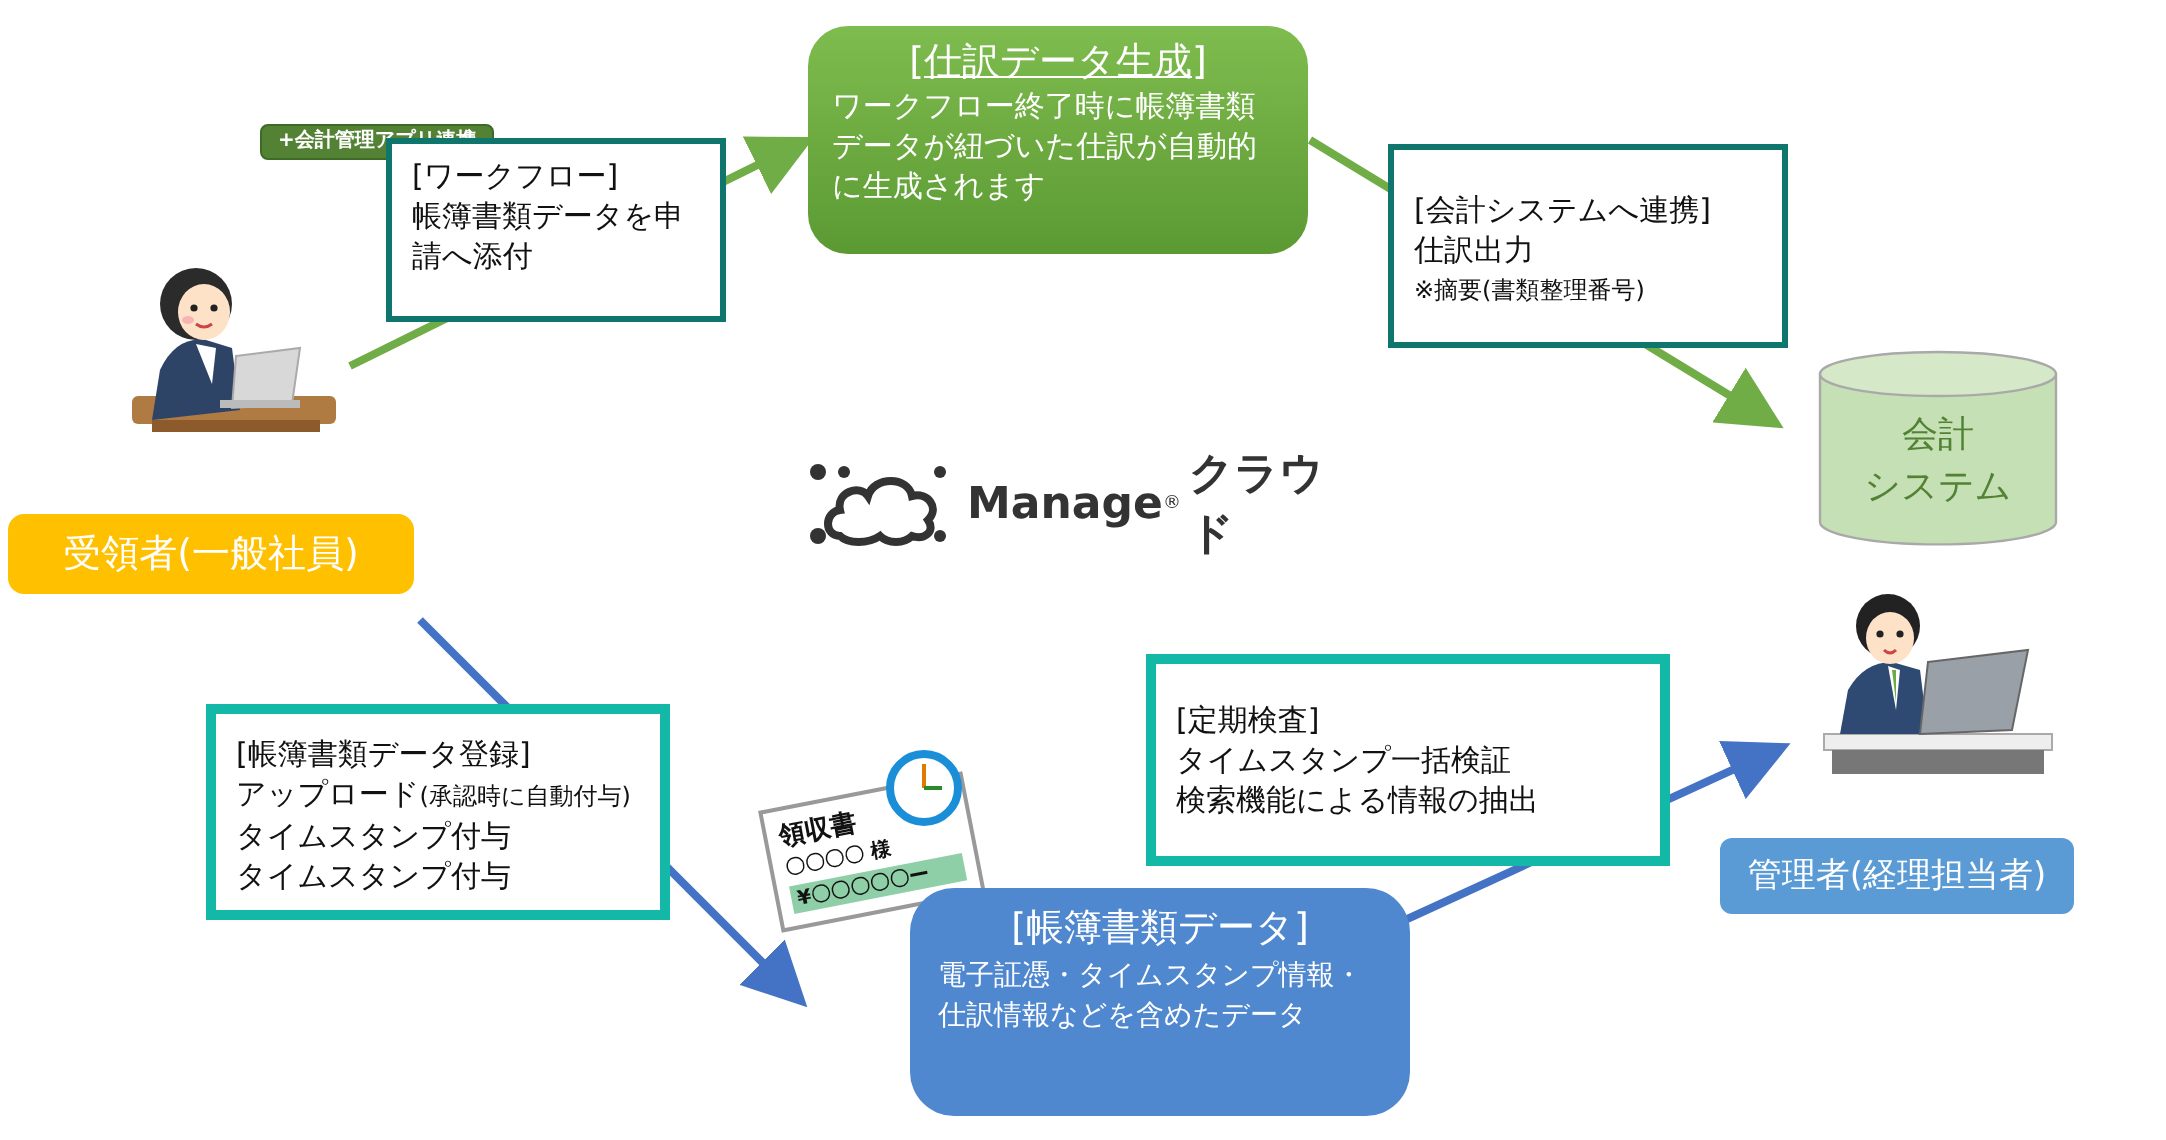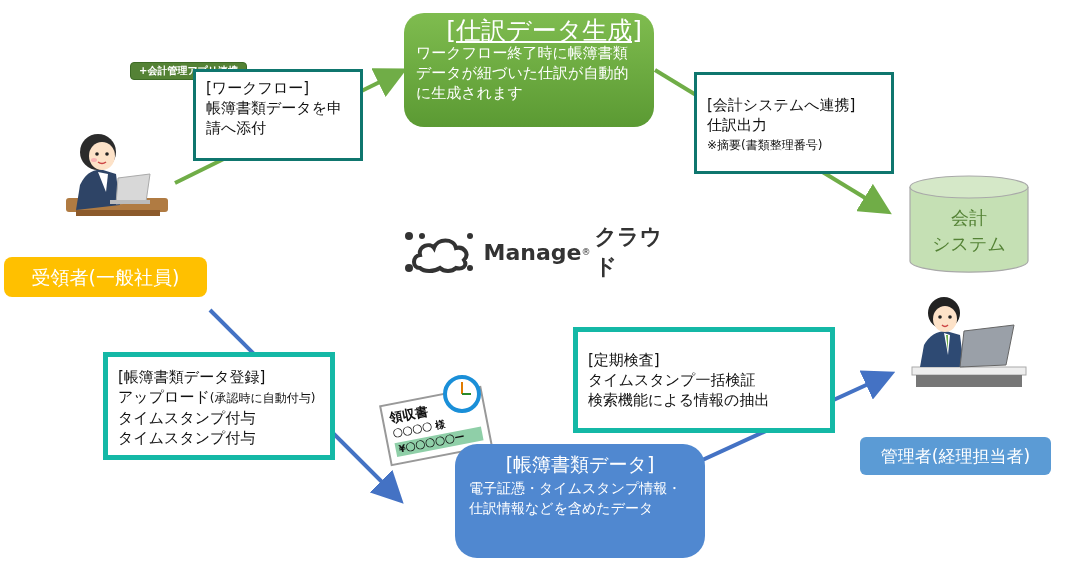--- a/index.html
+++ b/index.html
@@ -5,21 +5,21 @@
   html,body{margin:0;padding:0;background:#fff;}
   body{width:1083px;height:570px;position:relative;overflow:hidden;font-family:"DejaVu Sans","Liberation Sans",sans-serif;color:#111;}
   .abs{position:absolute;box-sizing:border-box;}
   svg.lines{position:absolute;left:0;top:0;width:1083px;height:570px;}
   .gbox{background:#fff;border:3px solid #0f766e;padding:6px 10px;font-size:15px;line-height:20px;}
   .bbox{background:#fff;border:5px solid #14b8a6;padding:6px 10px;font-size:15px;line-height:20px;}
   .line{display:block;white-space:nowrap;}
   .small{font-size:12px;}
   .tag{background:#548235;color:#fff;font-size:10px;font-weight:bold;border-radius:4px;padding:0 8px;line-height:16px;border:1px solid #3d6b25;}
   .gen{background:linear-gradient(#7fbc4f,#5b9a33);border-radius:20px;color:#fff;padding:8px 12px;font-size:15px;line-height:20px;}
-  .gen .ttl{font-size:25px;text-decoration:underline;text-align:right;display:block;margin-bottom:2px;}
+  .gen .ttl{font-size:19px;text-decoration:underline;text-align:center;display:block;margin-bottom:2px;}
   .doc{background:#5088d0;border-radius:22px;color:#fff;padding:10px 14px;font-size:14px;line-height:20px;}
   .doc .ttl{font-size:19px;text-align:center;display:block;margin-bottom:4px;}
   .role-y{background:#ffc000;color:#fff;border-radius:8px;font-size:19px;text-align:center;line-height:40px;}
   .role-b{background:#5b9bd5;color:#fff;border-radius:6px;font-size:17px;text-align:center;line-height:38px;}
   .db-text{color:#548235;font-size:18px;text-align:center;line-height:26px;}
   .logo-text{font-weight:bold;color:#333;font-size:22px;}
 </style>
 </head>
 <body>
 
@@ -136,13 +136,13 @@
   <path d="M34,38 L40,40 L38,60 Z" fill="#fff"></path>
   <path d="M36,40 L38,40 L38,56 Z" fill="#6aab4a"></path>
   <circle cx="34" cy="18" r="16" fill="#222"></circle>
   <ellipse cx="35" cy="24" rx="12" ry="13" fill="#fde2c8"></ellipse>
   <circle cx="30" cy="22" r="1.8" fill="#222"></circle>
   <circle cx="40" cy="22" r="1.8" fill="#222"></circle>
   <path d="M32,30 Q35,33 38,30" stroke="#c44" stroke-width="1.5" fill="none"></path>
   <path d="M54,36 L104,30 L96,70 L50,72 Z" fill="#9aa0a8" stroke="#666"></path>
 </svg>
 
-<div class="abs role-b" style="left:860px;top:437px;width:191px;height:38px;">管理者(経理担当者)</div>
+<div class="abs role-b" style="left:860px;top:419px;width:177px;height:38px;">管理者(経理担当者)</div>
 
 </body></html>

